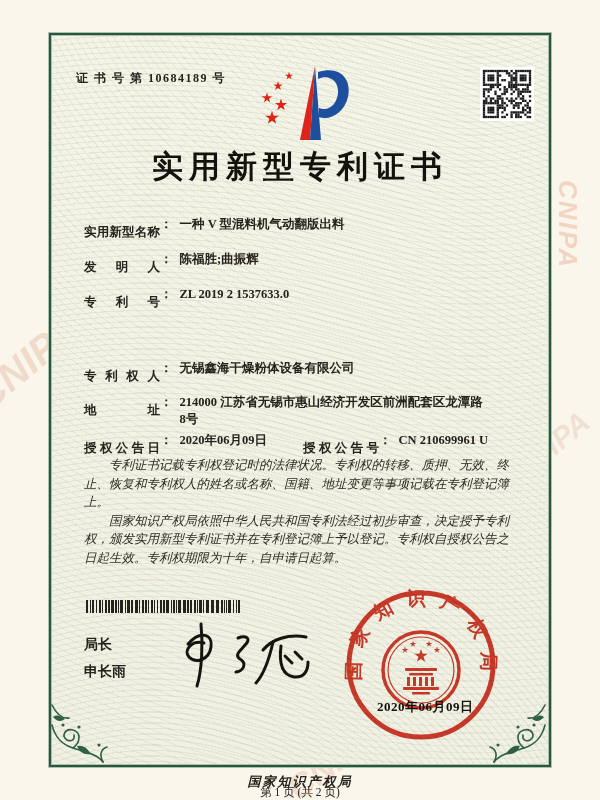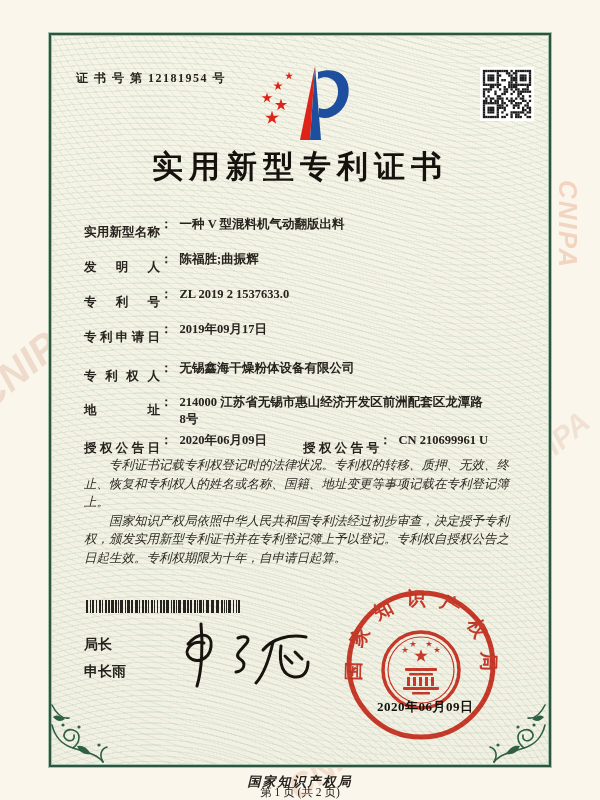--- a/index.html
+++ b/index.html
@@ -89,21 +89,21 @@
     </g>
     <g fill="#2f5f44">
       <path d="M38,69 q 6,-10 14,-8 q -4,10 -14,8"></path>
       <path d="M64,34 q 8,-6 12,-2 q -6,7 -12,2"></path>
       <circle cx="66" cy="40" r="1.6"></circle>
       <circle cx="50" cy="42" r="1.6"></circle>
       <circle cx="30" cy="60" r="1.6"></circle>
     </g>
   </svg>
 
-  <div class="certnum">证 书 号 第 12181954 号</div>
+  <div class="certnum">证 书 号 第 10684189 号</div>
 
   <svg class="logo" viewBox="0 0 102 90">
     <defs>
       <path id="lstar" d="M0,-1 L0.2245,-0.309 0.9511,-0.309 0.3633,0.118 0.5878,0.809 0,0.382 -0.5878,0.809 -0.3633,0.118 -0.9511,-0.309 -0.2245,-0.309 Z"></path>
     </defs>
     <path d="M66,12 C88,5 100,19 96,37 C92,53 78,61 67,57 L67,48 C77,52 85,44 86,33 C87,21 77,14 66,19 Z" fill="#1d4f9e"></path>
     <polygon points="63,6 48,80 58,80" fill="#e02318"></polygon>
     <polygon points="63,6 58,80 69,80" fill="#1d4f9e"></polygon>
     <g fill="#e02318">
       <use href="#lstar" transform="translate(37,16) scale(4.2)"></use>
@@ -363,23 +363,20 @@
 
   <div class="field f1">
     <span class="flabel">实用新型名称</span><span class="colon">：</span><span class="fvalue">一种 V 型混料机气动翻版出料</span>
   </div>
   <div class="field f2">
     <span class="flabel">发明人</span><span class="colon">：</span><span class="fvalue">陈福胜;曲振辉</span>
   </div>
   <div class="field f3">
     <span class="flabel">专利号</span><span class="colon">：</span><span class="fvalue">ZL 2019 2 1537633.0</span>
   </div>
-  <div class="field f4">
-    <span class="flabel">专利申请日</span><span class="colon">：</span><span class="fvalue">2019年09月17日</span>
-  </div>
   <div class="field f5">
     <span class="flabel">专利权人</span><span class="colon">：</span><span class="fvalue">无锡鑫海干燥粉体设备有限公司</span>
   </div>
   <div class="field f6">
     <span class="flabel">地址</span><span class="colon">：</span><span class="fvalue w-address">214000 江苏省无锡市惠山经济开发区前洲配套区龙潭路8号</span>
   </div>
   <div class="field f7">
     <span><span class="flabel">授权公告日</span><span class="colon">：</span><span class="fvalue">2020年06月09日</span></span>
     <span class="pair2"><span class="flabel">授权公告号</span><span class="colon">：</span><span class="fvalue">CN 210699961 U</span></span>
   </div>

